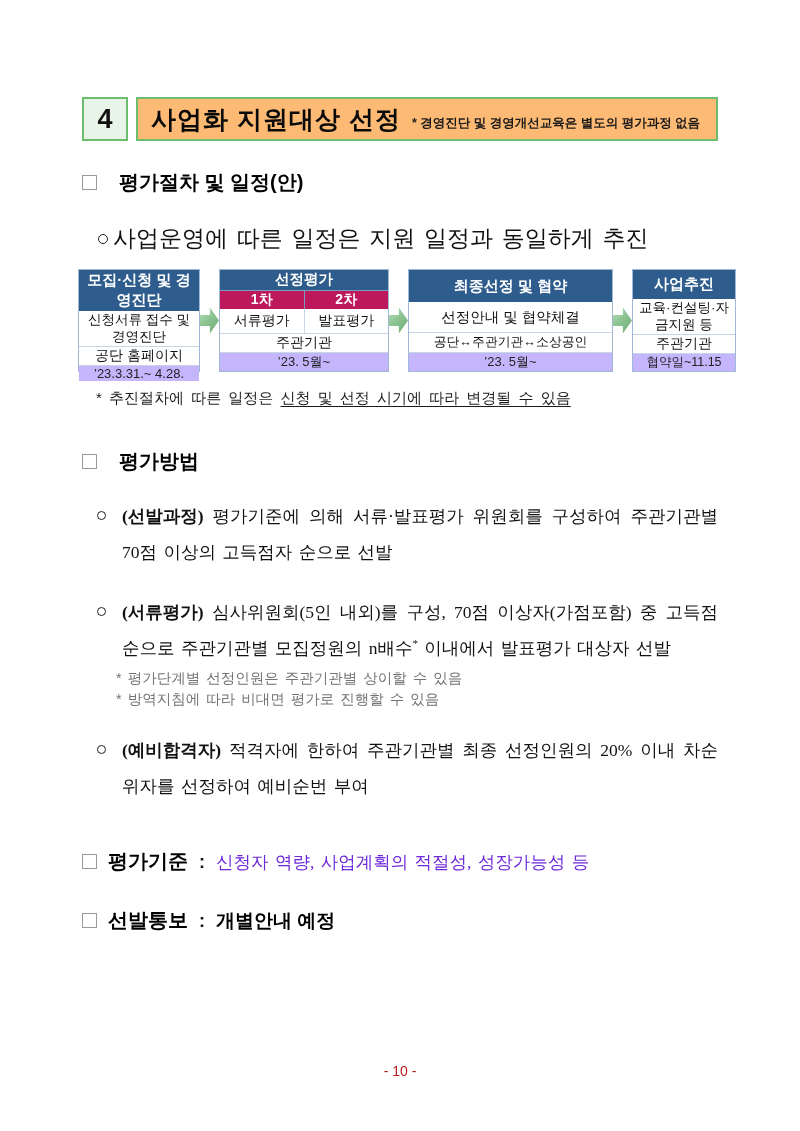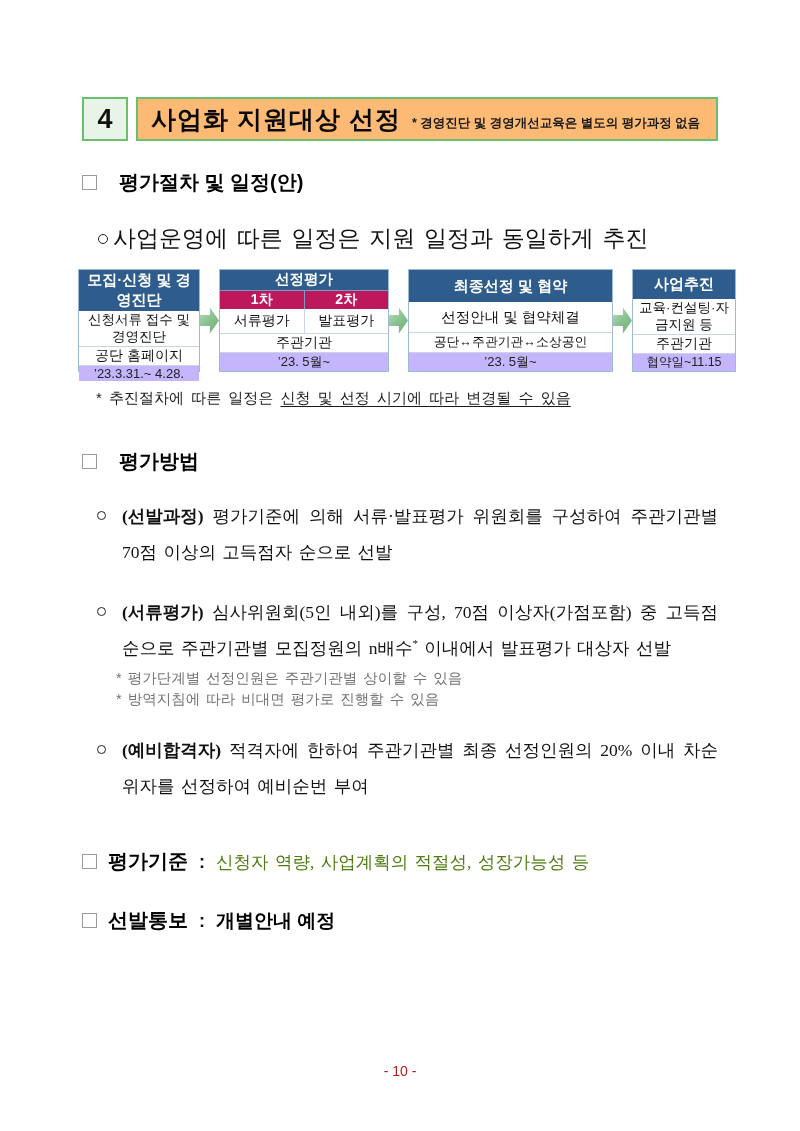--- a/index.html
+++ b/index.html
@@ -113,21 +113,21 @@
   .b-note {
     padding-left:34px; margin-top:2px; font-family:"Liberation Sans", sans-serif;
     font-size:14.5px; color:#737373; word-spacing:2px;
   }
 
   
   .kv { display:flex; align-items:baseline; gap:11px; }
   .kv .sq { align-self:center; }
   .kv-key { font-family:"Liberation Sans", sans-serif; font-weight:bold; font-size:20px; color:#000; }
   .kv-colon { font-weight:bold; font-size:18px; font-family:"Liberation Sans", sans-serif; }
-  .kv-val-serif { font-size:17.5px; color:#4d7c0f; word-spacing:2px; }
+  .kv-val-serif { font-size:17.5px; color:#6d28d9; word-spacing:2px; }
   .kv-val-bold { font-family:"Liberation Sans", sans-serif; font-weight:bold; font-size:19px; color:#000; }
   .kv1 { margin-top:44px; }
   .kv2 { margin-top:32px; }
 
   .pagenum {
     position:absolute; bottom:52px; left:0; width:100%; text-align:center;
     font-family:"Liberation Sans", sans-serif; font-size:14px; color:#b91c1c;
   }
 </style>
 </head>

